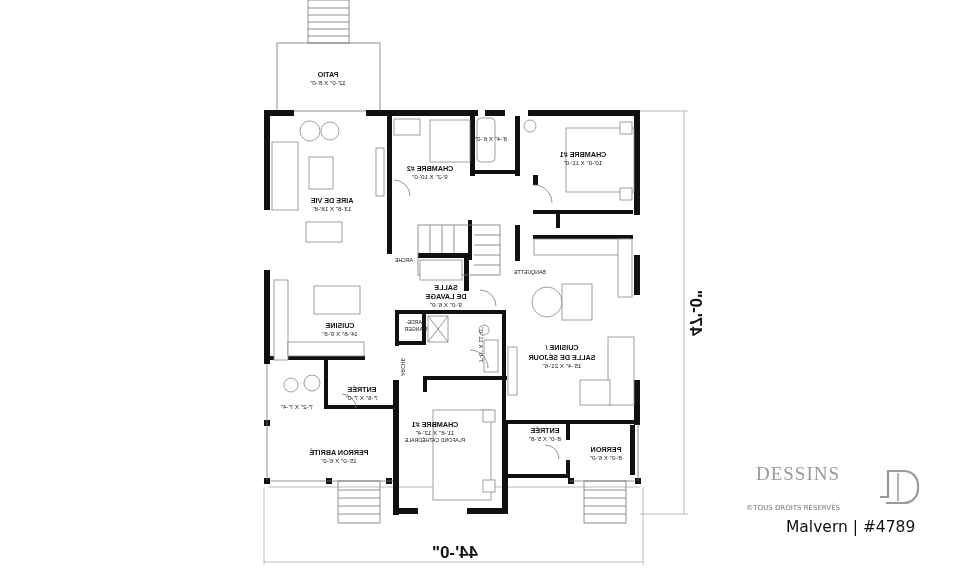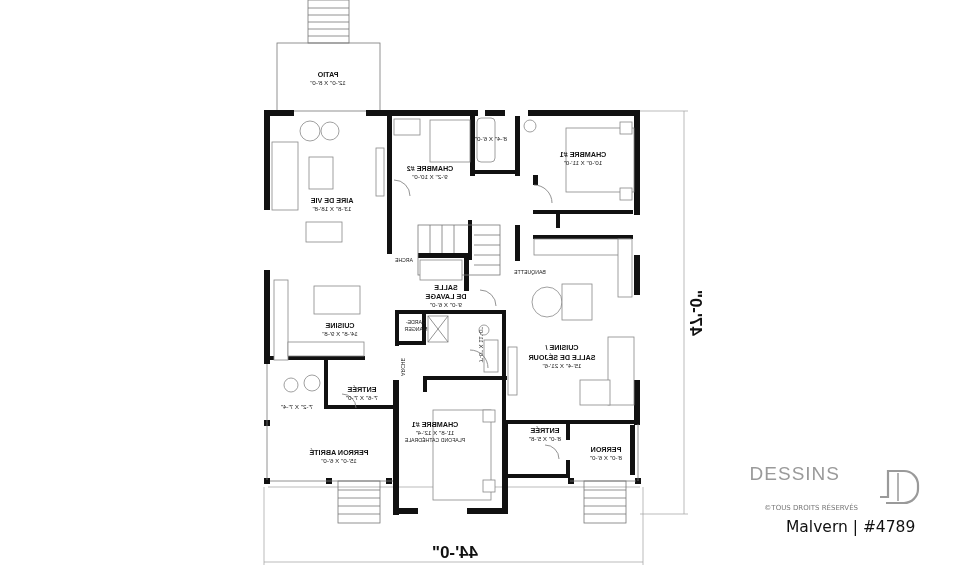--- a/index.html
+++ b/index.html
@@ -7,23 +7,23 @@
   #plan { position:absolute; left:0; top:0; width:960px; height:569px; }
   .lbl { font-family:"Liberation Sans", sans-serif; font-weight:bold; fill:#111; font-size:7.2px; }
   .dim { font-family:"Liberation Sans", sans-serif; fill:#222; font-size:6.2px; }
   .small { font-family:"Liberation Sans", sans-serif; fill:#222; font-size:5.2px; }
   .bigdim { font-family:"Liberation Sans", sans-serif; font-weight:bold; fill:#111; font-size:17px; }
   .wall { fill:#111; }
   .thin { stroke:#777; stroke-width:0.8; fill:none; }
   .furn { stroke:#888; stroke-width:0.8; fill:#fff; }
   .dimline { stroke:#aaa; stroke-width:0.8; }
   .brand { position:absolute; left:752px; top:463px; width:170px; height:80px; }
-  .brand-line1 { position:absolute; right:82px; top:0px; font-size:19px; letter-spacing:1px; color:#9a9a9a; font-family:Liberation Sans, sans-serif; }
+  .brand-line1 { position:absolute; right:82px; top:0px; font-size:19px; letter-spacing:1px; color:#9a9a9a; font-family:Liberation Serif, serif; }
   .brand-line2 { position:absolute; right:82px; top:18px; font-size:19px; letter-spacing:0.5px; color:#9a9a9a; font-family:"DejaVu Sans", sans-serif; }
-  .brand-rights { position:absolute; right:64px; top:41px; font-size:7px; color:#777; white-space:nowrap; font-family:"DejaVu Sans", sans-serif; }
+  .brand-rights { position:absolute; right:82px; top:41px; font-size:7px; color:#777; white-space:nowrap; font-family:"DejaVu Sans", sans-serif; }
   .brand-logo { position:absolute; left:126px; top:4px; width:44px; height:38px; }
   .model { position:absolute; left:786px; top:518px; font-size:15.5px; color:#111; font-family:"DejaVu Sans", sans-serif; white-space:nowrap; }
 </style>
 </head>
 <body>
 
 <svg id="plan" viewBox="0 0 960 569" xmlns="http://www.w3.org/2000/svg">
 
   <g>
     <rect x="308" y="0" width="41" height="43" class="thin"></rect>

